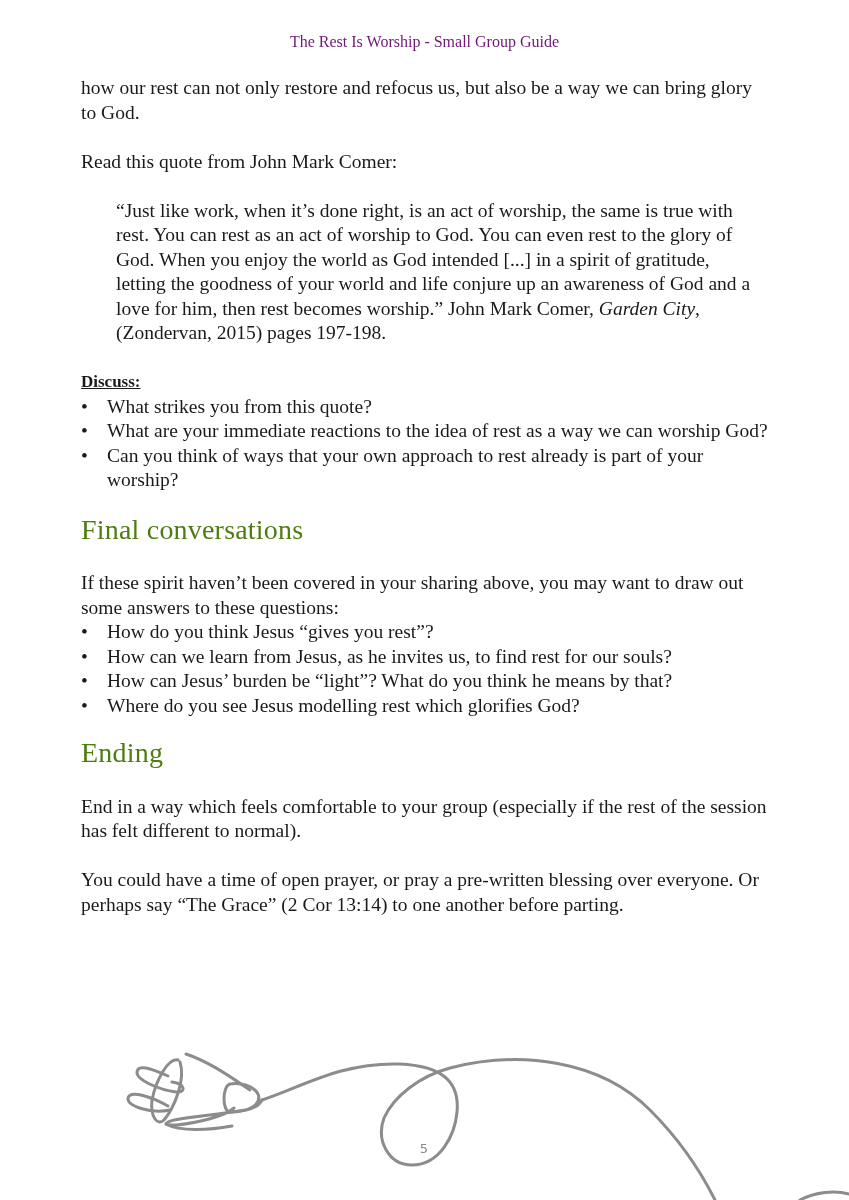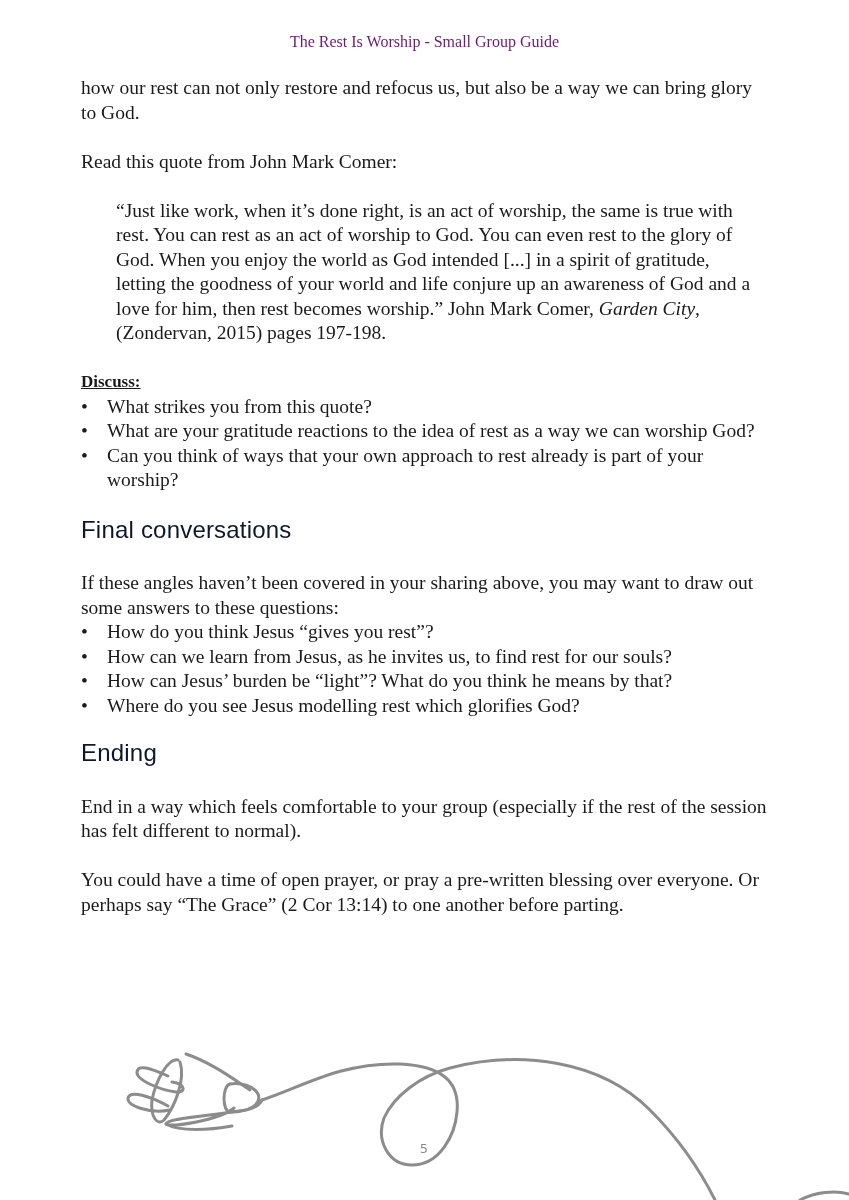--- a/index.html
+++ b/index.html
@@ -9,22 +9,22 @@
          font-size: 16px; color: #701a75; }
   .content { position: absolute; left: 81px; top: 76px; width: 690px; font-size: 19.5px; line-height: 24.5px; }
   p { margin: 0; }
   .gap { height: 24.5px; }
   .quote { margin-left: 35px; width: 640px; }
   .quote em { font-style: italic; }
   .discuss-label { font-weight: bold; font-size: 17px; text-decoration: underline; }
   ul { list-style: none; margin: 0; padding: 0; }
   ul li { position: relative; padding-left: 26px; }
   ul li .bullet { position: absolute; left: 0; top: 0; }
-  h2 { font-family: Liberation Sans, sans-serif; font-weight: 300;
-       font-size: 24px; margin: 0; color: #0f172a; letter-spacing: 0.2px; }
+  h2 { font-family: Liberation Serif, serif; font-weight: 300;
+       font-size: 28px; margin: 0; color: #4d7c0f; letter-spacing: 0.2px; }
   .h-final { margin-top: 25px; margin-bottom: 29px; }
   .h-ending { margin-top: 23px; margin-bottom: 29px; }
   .illustration { position: absolute; left: 0; top: 1030px; width: 849px; height: 170px; }
   .page-number { position: absolute; top: 1141px; left: 416px; width: 16px; text-align: center;
        font-family: "DejaVu Sans", sans-serif; font-size: 13px; color: #8a8a8a; }
 </style>
 </head>
 <body>
 
 <div class="running-header">The Rest Is Worship - Small Group Guide</div>
@@ -32,26 +32,26 @@
 <div class="content">
   <p>how our rest can not only restore and refocus us, but also be a way we can bring glory to God.</p>
   <div class="gap"></div>
   <p>Read this quote from John Mark Comer:</p>
   <div class="gap"></div>
   <p class="quote"><span>“Just like work, when it’s done right, is an act of worship, the same is true with rest. You can rest as an act of worship to God. You can even rest to the glory of God. When you enjoy the world as God intended [...] in a spirit of gratitude, letting the goodness of your world and life conjure up an awareness of God and a love for him, then rest becomes worship.” John Mark Comer, </span><em>Garden City</em><span>, (Zondervan, 2015) pages 197-198.</span></p>
   <div class="gap"></div>
   <p class="discuss-label">Discuss:</p>
   <ul>
     <li><span class="bullet">•</span><span>What strikes you from this quote?</span></li>
-    <li><span class="bullet">•</span><span>What are your gratitude reactions to the idea of rest as a way we can worship God?</span></li>
+    <li><span class="bullet">•</span><span>What are your immediate reactions to the idea of rest as a way we can worship God?</span></li>
     <li><span class="bullet">•</span><span>Can you think of ways that your own approach to rest already is part of your worship?</span></li>
   </ul>
 
   <h2 class="h-final">Final conversations</h2>
-  <p>If these angles haven’t been covered in your sharing above, you may want to draw out some answers to these questions:</p>
+  <p>If these spirit haven’t been covered in your sharing above, you may want to draw out some answers to these questions:</p>
   <ul>
     <li><span class="bullet">•</span><span>How do you think Jesus “gives you rest”?</span></li>
     <li><span class="bullet">•</span><span>How can we learn from Jesus, as he invites us, to find rest for our souls?</span></li>
     <li><span class="bullet">•</span><span>How can Jesus’ burden be “light”? What do you think he means by that?</span></li>
     <li><span class="bullet">•</span><span>Where do you see Jesus modelling rest which glorifies God?</span></li>
   </ul>
 
   <h2 class="h-ending">Ending</h2>
   <p>End in a way which feels comfortable to your group (especially if the rest of the session has felt different to normal).</p>
   <div class="gap"></div>

